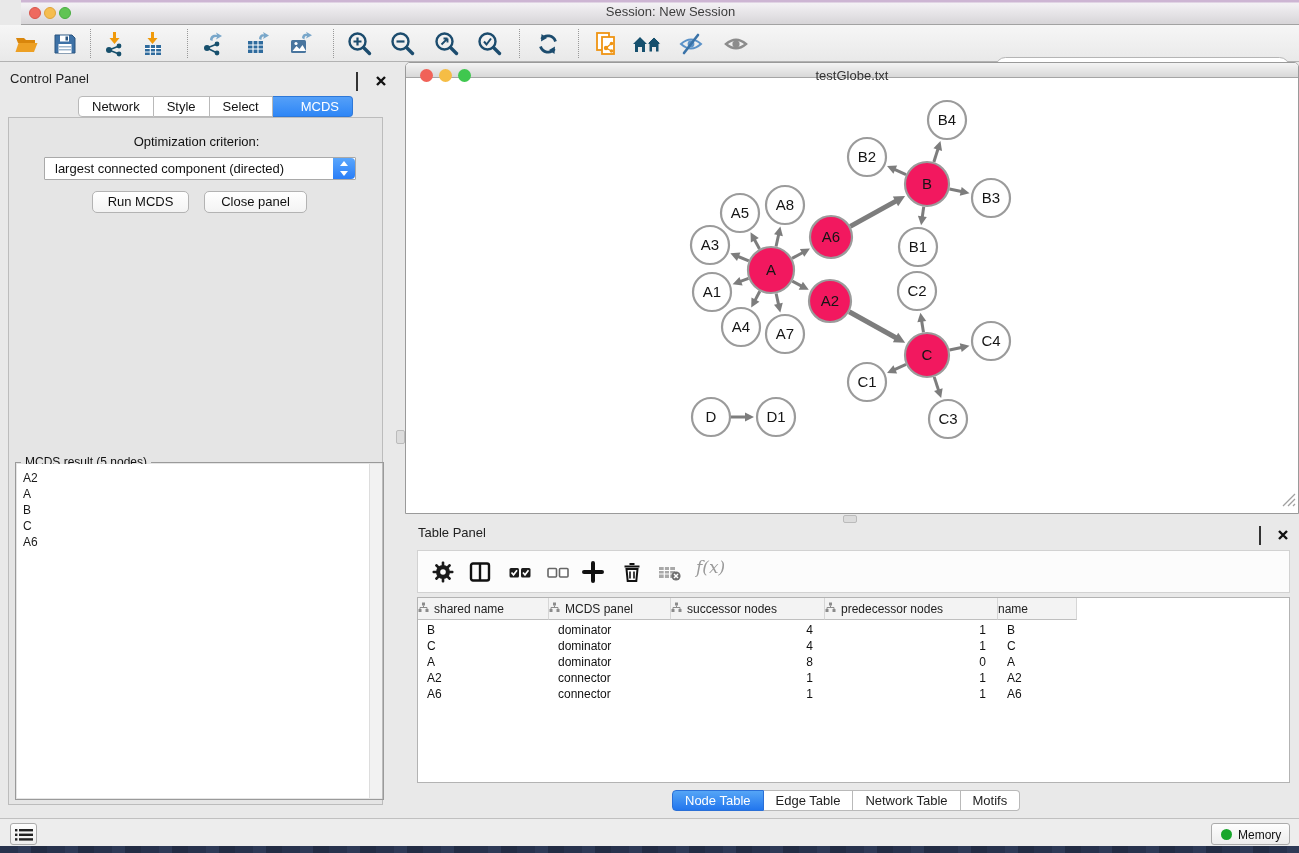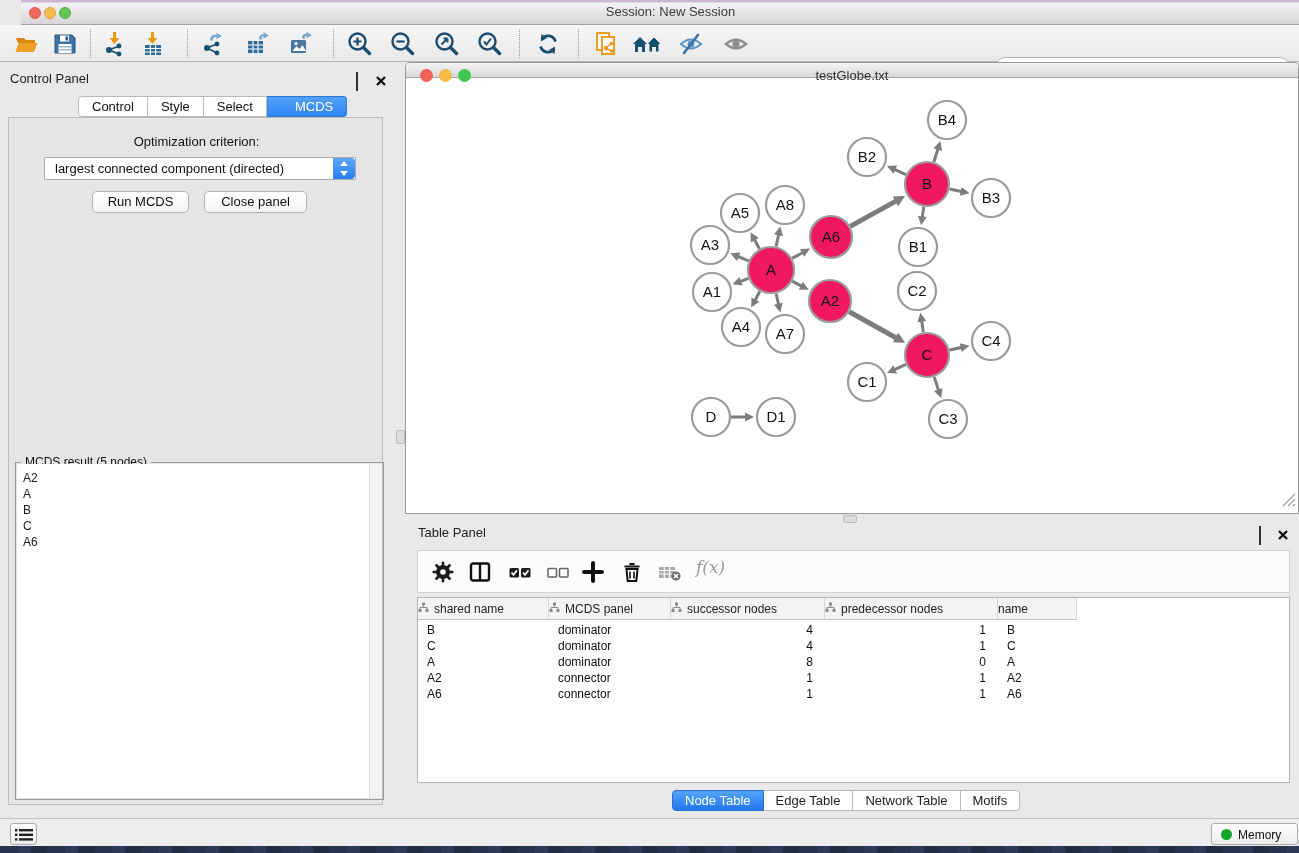--- a/index.html
+++ b/index.html
@@ -128,21 +128,21 @@
   
   .statusbar {
     position:absolute; left:0; top:818px; width:1299px; height:28px;
     background:#ededed; border-top:1px solid #c0c0c0;
   }
   .sb-btn {
     position:absolute; top:4px; height:22px; background:linear-gradient(#fdfdfd,#ededed);
     border:1px solid #ababab; border-radius:3px;
   }
   .sb-list { left:10px; width:27px; }
-  .sb-mem { left:1211px; width:87px; font-size:12px; color:#111; }
+  .sb-mem { left:1211px; width:79px; font-size:12px; color:#111; }
   .mem-dot { position:absolute; left:9px; top:5px; width:11px; height:11px; border-radius:50%; background:#17a62b; }
   .mem-text { position:absolute; left:26px; top:4px; }
   .desktop-strip {
     position:absolute; left:0; top:846px; width:1299px; height:7px;
     background:repeating-linear-gradient(90deg,#27324d 0 18px,#2e3a57 18px 31px,#222c44 31px 47px);
   }
 </style>
 </head>
 <body>
 
@@ -278,21 +278,21 @@
   </div>
 
   <div class="cp-title">Control Panel</div>
   <span class="panel-float cp-float"><span class="float-box"></span></span>
   <span class="panel-close cp-close">
     <svg width="12" height="12" viewBox="0 0 12 12">
         <path d="M2 2l8 8M10 2l-8 8" stroke="#111" stroke-width="2.4"></path>
       </svg></span>
 
   <div class="cp-tabs">
-      <div class="cp-tab">Control</div>
+      <div class="cp-tab">Network</div>
       <div class="cp-tab">Style</div>
       <div class="cp-tab">Select</div>
       <div class="cp-tab active">MCDS</div>
     </div>
 
   <div class="cp-pane">
     <div class="opt-label">Optimization criterion:</div>
     <div class="dropdown">
       <span class="dd-text">largest connected component (directed)</span>
       <span class="dd-stepper">

